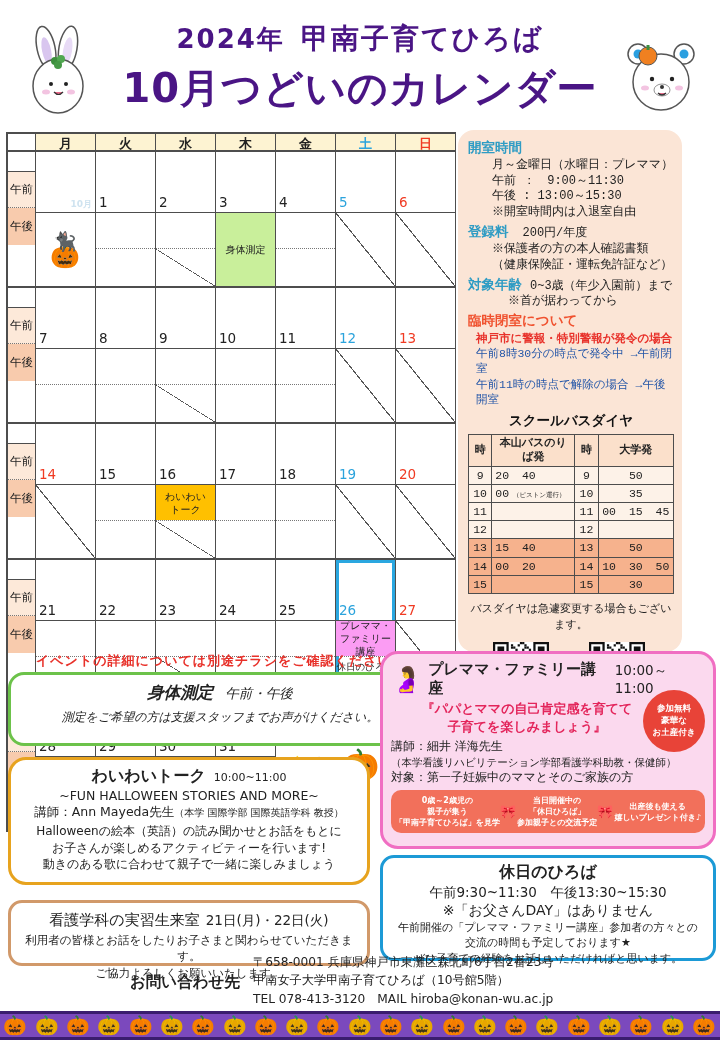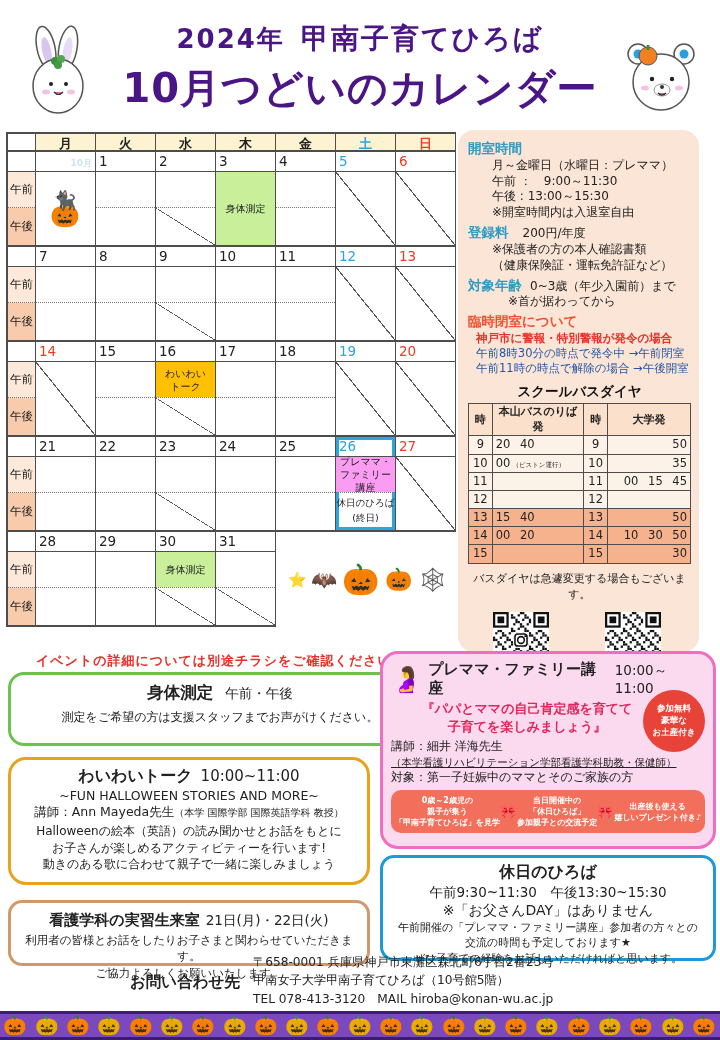--- a/index.html
+++ b/index.html
@@ -21,21 +21,21 @@
   .lcol{width:30px;border-left:2px solid #4d4d4d;border-right:1px solid #4d4d4d;border-bottom:2px solid #4d4d4d;display:flex;flex-direction:column;background:#fff;}
   .lhead{height:20px;border-top:2px solid #4d4d4d;}
   .lnum{height:20px;border-bottom:1px solid #4d4d4d;}
   .lam,.lpm{display:flex;align-items:center;justify-content:center;font-size:11.5px;}
   .lam{height:36px;background:#fde9d9;border-bottom:1px dotted #777;}
   .lpm{height:37px;background:#f8cbad;}
   .dcol{width:60px;border-right:1px solid #4d4d4d;border-bottom:2px solid #4d4d4d;position:relative;background:#fff;}
   .dhead{height:20px;border-top:2px solid #4d4d4d;background:#fdf3d2;font-weight:bold;font-size:13px;text-align:center;line-height:19px;}
   .dhead.sat,.dnum.sat{color:#2ba3dc;}
   .dhead.sun,.dnum.sun{color:#f03a22;}
-  .dnum{height:20px;font-size:13.5px;line-height:19px;padding-left:3px;border-bottom:1px solid #4d4d4d;position:relative;}
+  .dnum{height:20px;font-size:13.5px;line-height:19px;padding-left:3px;border-bottom:1px solid #4d4d4d;position:relative;margin-top:41px;}
   .wm{position:absolute;right:3px;top:2px;font-size:9px;color:#cfe3f0;font-weight:bold;}
   .dbody{height:73px;display:flex;flex-direction:column;}
   .dam{height:36px;border-bottom:1px dotted #777;}
   .dpm{height:37px;}
   .dfull{height:73px;}
   .diag{background-image:linear-gradient(to right top,transparent 49.3%,#555 49.3%,#555 50.5%,transparent 50.5%);}
   .evt{height:100%;display:flex;align-items:center;justify-content:center;font-size:10px;line-height:1.3;text-align:center;}
   .evt-green{background:#c9ef9b;}
   .evt-orange{background:#ffc000;}
   .evt-pink{background:#fb9cf3;}
@@ -45,72 +45,72 @@
   .catdeco .cat{font-size:19px;margin-bottom:-7px;position:relative;z-index:1;}
   .catdeco .pump{font-size:24px;}
   .wdeco{display:flex;align-items:center;gap:5px;padding-left:12px;}
   .wdeco .deco-0{font-size:15px;}
   .wdeco .deco-1{font-size:21px;}
   .wdeco .deco-2{font-size:30px;}
   .wdeco .deco-3{font-size:22px;}
   .wdeco .deco-4{font-size:24px;opacity:.75;}
 
   
-  .info{position:absolute;left:458px;top:130px;width:241px;height:522px;background:#fbe5d6;border-radius:16px;padding:10px 8px 6px 10px;font-size:12px;line-height:1.32;}
+  .info{position:absolute;left:458px;top:130px;width:224px;height:522px;background:#fbe5d6;border-radius:16px;padding:10px 8px 6px 10px;font-size:12px;line-height:1.32;font-family:Liberation Mono, monospace;}
   .ih{color:#2f9cc4;font-weight:bold;font-size:13.5px;}
   .ind{margin-left:24px;}
   .ind2{margin-left:40px;}
   .redh{color:#f0512e;font-weight:bold;font-size:13.5px;margin-top:3px;}
   .warn{color:#e8312a;margin-left:8px;font-size:11.5px;font-weight:bold;}
   .rule{color:#2456a8;margin-left:8px;font-size:11.5px;}
   .bus-title{text-align:center;font-weight:bold;font-size:13.5px;margin-top:6px;color:#111;}
   table.bus{border-collapse:collapse;margin:3px auto 0;font-size:11.5px;}
   .bus td,.bus th{border:1px solid #4d4d4d;padding:1px 3px;height:17px;background:#fdf2e8;}
   .bus th{background:#fbe0cb;font-weight:bold;font-size:11px;text-align:center;}
   .c-h{width:24px;text-align:center;}
   .c-v{width:102px;text-align:left;word-spacing:6px;}
-  .c-v2{width:92px;text-align:right;word-spacing:6px;}
+  .c-v2{width:92px;text-align:center;word-spacing:6px;}
   .bus tr.rowpm td{background:#f6b28d;}
   .busnote{font-size:6.5px;word-spacing:0;}
   .note{text-align:center;font-size:11px;margin-top:7px;line-height:1.5;color:#222;}
   .qrrow{display:flex;justify-content:center;align-items:flex-start;gap:38px;margin-top:8px;}
   .qrbox{text-align:center;}
   .qr{width:56px;height:56px;background:#fff;display:block;}
   .qlab1{font-size:6.5px;font-weight:bold;display:block;margin-top:1px;background:#fff;}
   .qlab2{font-size:6.5px;color:#e02020;display:block;margin-top:2px;}
 
   
   .note-red{position:absolute;left:36px;top:652px;color:#e8312a;font-size:13px;font-weight:bold;letter-spacing:1px;}
-  .gbox{position:absolute;left:8px;top:672px;width:424px;height:74px;background:#fff;border:3.5px solid #6cc24a;border-radius:16px;padding:7px 8px 4px;text-align:center;}
+  .gbox{position:absolute;left:8px;top:672px;width:424px;height:74px;background:#fff;border:3.5px solid #6cc24a;border-radius:16px;padding:7px 8px 4px;text-align:center;font-style:italic;}
   .gbox .t{font-size:16.5px;font-weight:bold;}
   .gbox .time{font-size:13.5px;margin-left:12px;font-weight:normal;}
   .gbox .d{font-size:12px;margin-top:5px;}
   .gbox .icon{position:absolute;right:3px;top:24px;font-size:15px;}
   .obox{position:absolute;left:8px;top:757px;width:362px;height:128px;background:#fff;border:3.5px solid #e7a31e;border-radius:18px;padding:5px 4px;text-align:center;line-height:1.35;}
   .obox .t{font-size:16px;font-weight:bold;}
-  .obox .time{font-size:15px;margin-left:8px;text-align:right;}
+  .obox .time{font-size:11px;margin-left:8px;text-align:right;}
   .obox .sub{font-size:12.5px;margin-top:1px;}
   .obox .lect{font-size:12.5px;}
   .obox .lectnote{font-size:10px;}
   .obox .d{font-size:12px;}
   .tbox{position:absolute;left:8px;top:900px;width:362px;height:66px;background:#fff;border:3.5px solid #d1996a;border-radius:14px;padding:5px 4px;text-align:center;line-height:1.45;}
-  .tbox .t{font-size:15px;font-weight:bold;}
+  .tbox .t{font-size:15px;font-weight:normal;}
   .tbox .date{font-size:13.5px;margin-left:6px;font-weight:normal;}
   .tbox .d{font-size:11.5px;}
 
   
   .pbox{position:absolute;left:380px;top:651px;width:336px;height:198px;background:#fbd9ee;border:3px solid #f06ec2;border-radius:18px;padding:6px 8px 6px;}
   .pbox .trow{display:flex;align-items:center;gap:6px;}
   .pbox .mom{font-size:25px;}
   .pbox .t{font-size:15px;font-weight:bold;}
   .pbox .time{font-size:13.5px;}
   .pbox .quote{color:#e3255b;font-weight:bold;font-size:13px;text-align:center;line-height:1.4;width:252px;margin:2px 0 2px 10px;}
   .badge{position:absolute;right:8px;top:36px;width:62px;height:62px;border-radius:50%;background:#e84338;color:#fff;display:flex;flex-direction:column;align-items:center;justify-content:center;font-size:8.5px;line-height:1.4;font-weight:bold;text-align:center;}
   .pbox .pl{font-size:12px;line-height:1.35;}
-  .pbox .plnote{font-size:10.5px;text-decoration:underline;}
+  .pbox .plnote{font-size:10.5px;}
   .banner{margin-top:5px;background:#f2705b;border-radius:10px;display:flex;align-items:center;justify-content:space-between;padding:5px 4px;color:#fff;}
   .bn-col{font-size:8px;font-weight:bold;text-align:center;line-height:1.4;}
   .ribbon{font-size:13px;}
   .bbox{position:absolute;left:380px;top:855px;width:336px;height:106px;background:#fff;border:3px solid #1c9ad6;border-radius:14px;padding:4px 4px;text-align:center;}
   .bbox .t{font-size:16px;font-weight:bold;}
   .bbox .time{font-size:13.5px;margin-top:1px;}
   .bbox .nt{font-size:14px;}
   .bbox .d{font-size:11px;line-height:1.4;}
 
   

